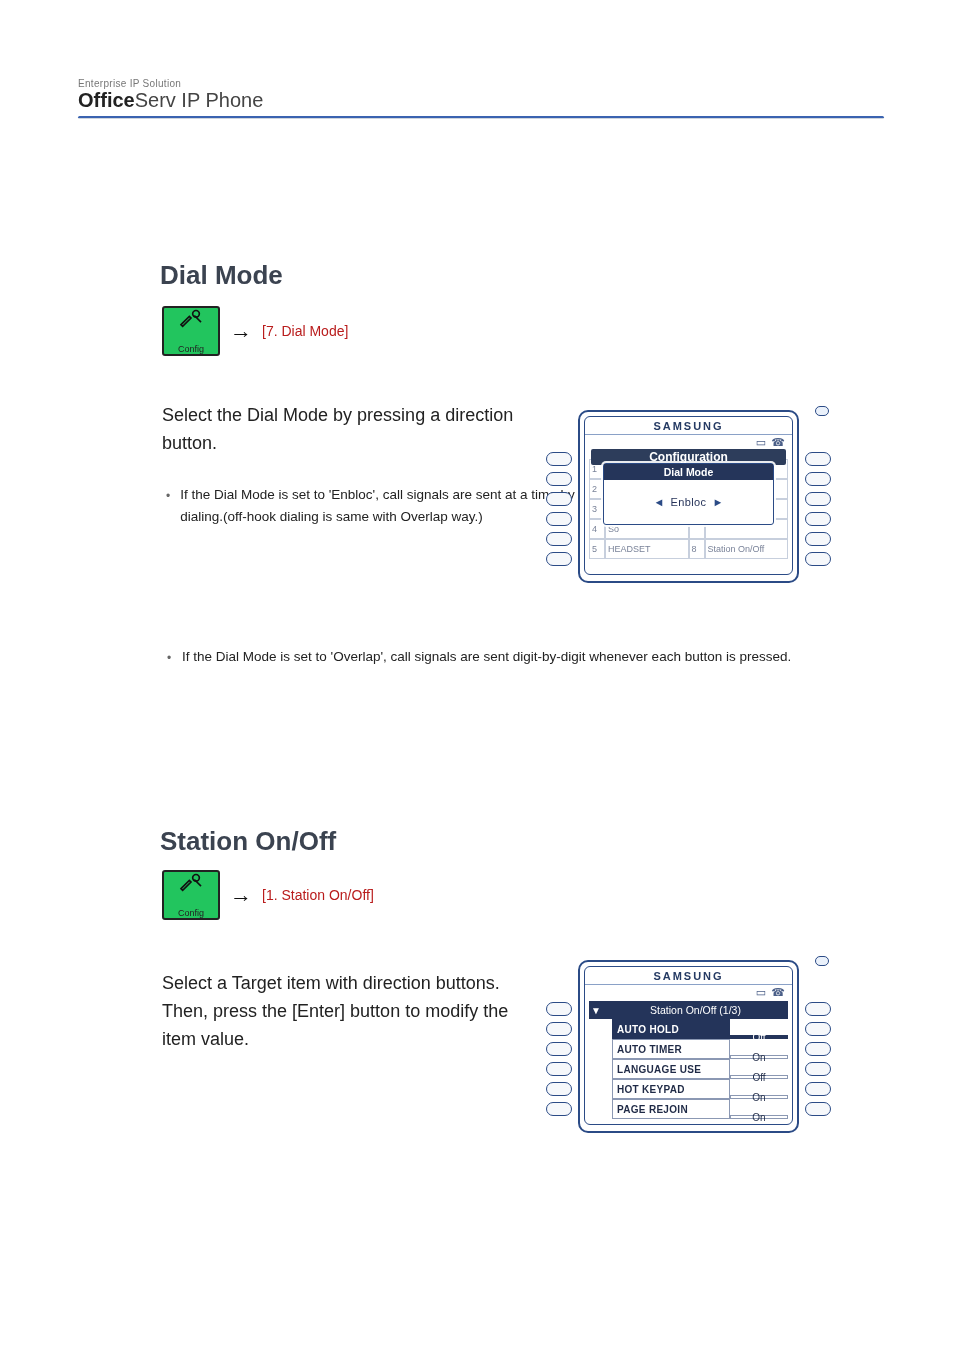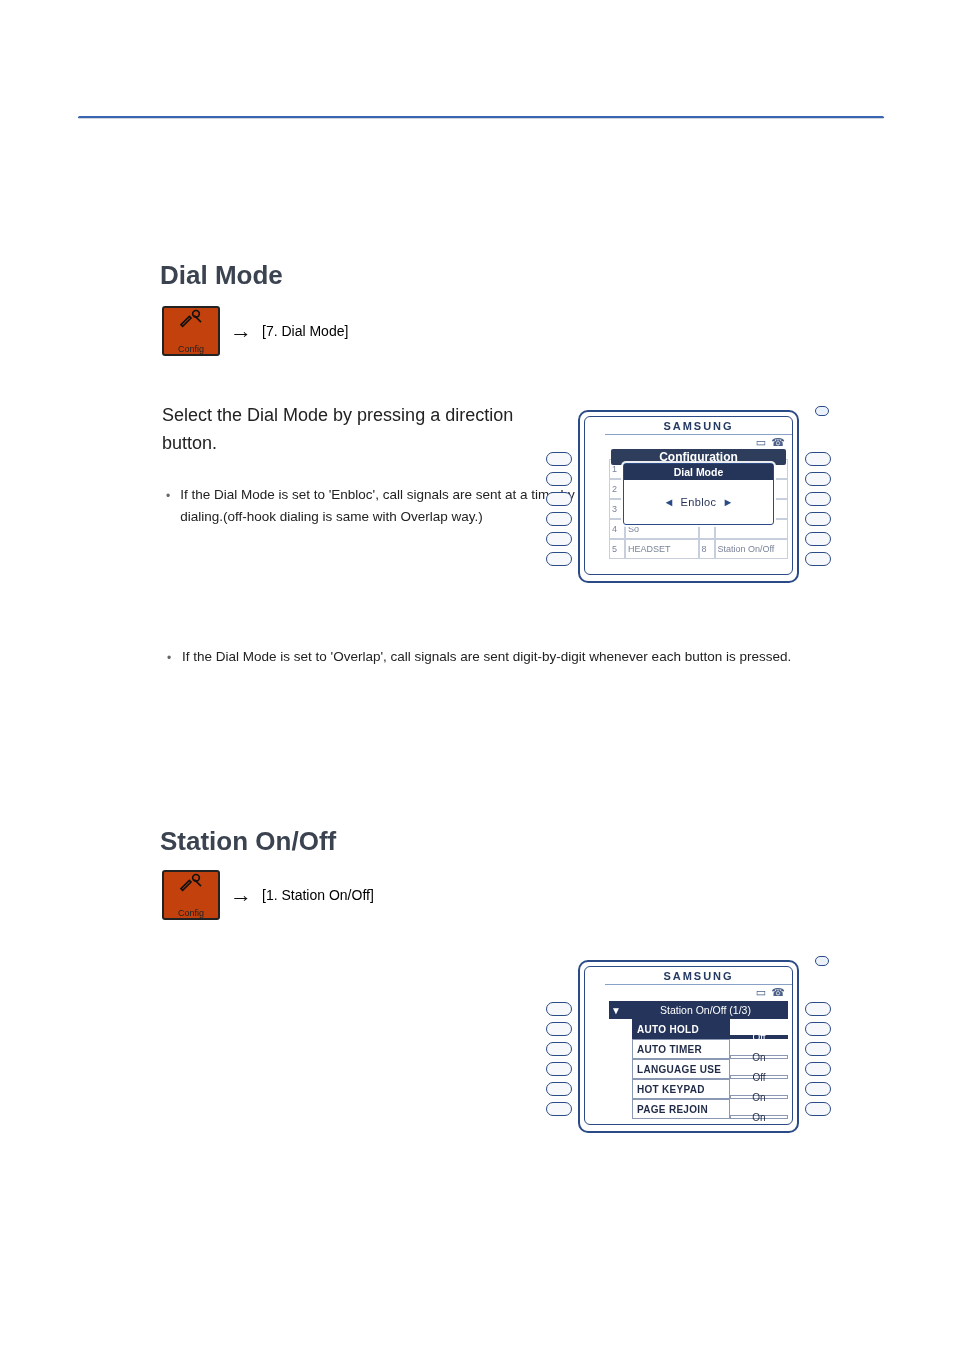--- a/index.html
+++ b/index.html
@@ -15,25 +15,25 @@
 
   
   .h1 { position: absolute; font-size: 26px; font-weight: 700; color: #3b4350; }
   .h1.a { left: 160px; top: 260px; }
   .h1.b { left: 160px; top: 826px; }
 
   
   .nav-row { position: absolute; left: 162px; display: flex; align-items: center; gap: 10px; }
   .nav-row.a { top: 306px; }
   .nav-row.b { top: 870px; }
-  .config-icon { width: 58px; height: 50px; border: 2px solid #222; border-radius: 3px; display: flex; flex-direction: column; align-items: center; justify-content: center; gap: 16px; background: #c2410c; }
+  .config-icon { width: 58px; height: 50px; border: 2px solid #222; border-radius: 3px; display: flex; flex-direction: column; align-items: center; justify-content: center; gap: 16px; background: #22c55e; }
   .config-icon svg { width: 30px; height: 24px; }
   .config-label { font-size: 9px; color: #222; }
   .arrow { font-size: 22px; font-weight: 700; color: #111; }
-  .nav-text { font-size: 14px; color: #000000; }
+  .nav-text { font-size: 14px; color: #b91c1c; }
 
   
   .para { position: absolute; left: 162px; width: 380px; font-size: 18px; line-height: 1.55; color: #222; }
   .para.p1 { top: 402px; }
   .para.p2 { top: 970px; }
 
   
   .bullet { position: absolute; left: 166px; width: 640px; display: flex; gap: 10px; font-size: 13.5px; line-height: 1.6; color: #222; }
   .bullet .dot { width: 6px; text-align: center; color: #666; font-size: 12px; padding-top: 3px; }
   .bullet.b1 { top: 484px; }
@@ -44,21 +44,21 @@
   .device.a { left: 546px; top: 404px; }
   .device.b { left: 546px; top: 954px; }
   .device-frame { position: relative; width: 285px; height: 185px; }
   .side-btn-col { position: absolute; top: 48px; display: flex; flex-direction: column; gap: 6px; }
   .side-btn-col.left { left: 0; }
   .side-btn-col.right { right: 0; }
   .side-btn { width: 26px; height: 14px; border: 1.6px solid #2b4b86; border-radius: 10px; background: #f6f8fb; }
   .led { position: absolute; right: 2px; top: 2px; width: 14px; height: 10px; border: 1.5px solid #2b4b86; border-radius: 6px; background: #eaf1fb; }
 
   .screen { position: absolute; left: 32px; right: 32px; top: 6px; bottom: 6px; border: 2.5px solid #2b4b86; border-radius: 10px; padding: 4px 4px 6px 4px; background: #ffffff; }
-  .scr-inner { width: 100%; height: 100%; border: 1.5px solid #2b4b86; border-radius: 6px; display: flex; flex-direction: column; overflow: hidden; padding-left: 20px; }
+  .scr-inner { width: 100%; height: 100%; border: 1.5px solid #2b4b86; border-radius: 6px; display: flex; flex-direction: column; overflow: hidden; }
   .brand { text-align: center; font-size: 11px; letter-spacing: 2px; font-weight: 700; color: #253a63; padding: 3px 0 2px; border-bottom: 1px solid #8aa1c7; }
   .statusbar { height: 14px; display: flex; justify-content: flex-end; align-items: center; gap: 4px; padding: 0 6px; color: #4b5f88; font-size: 11px; letter-spacing: 1px; }
   .content { flex: 1; position: relative; }
 
   
   .cfg-title { position: relative; margin: 0 6px; height: 16px; background: #2d3d5b; color: #fff; font-size: 12px; font-weight: 700; display: flex; align-items: center; justify-content: center; border-radius: 2px; }
   .bg-table { position: absolute; left: 4px; right: 4px; top: 10px; bottom: 4px; display: grid; grid-template-columns: 16px 1fr 16px 1fr; grid-auto-rows: 20px; font-size: 9px; color: #7a8399; }
   .bg-cell { border: 1px solid #c7cfdd; display: flex; align-items: center; padding-left: 2px; overflow: hidden; white-space: nowrap; }
   .popup { position: absolute; left: 18px; right: 18px; top: 14px; height: 62px; background: #fff; border: 1.5px solid #2b4b86; border-radius: 3px; box-shadow: 0 0 0 2px rgba(255,255,255,.9); display: flex; flex-direction: column; }
   .popup-title { background: #25355a; color: #fff; font-size: 10.5px; font-weight: 700; text-align: center; padding: 2px 0; }
@@ -73,20 +73,26 @@
   .so-table { margin: 0 4px; display: grid; grid-template-columns: 1fr 58px; grid-auto-rows: 20px; font-size: 10px; }
   .so-cell { border: 1px solid #8b98b3; display: flex; align-items: center; padding: 0 4px; color: #1f2a46; }
   .so-cell.name { font-weight: 700; letter-spacing: .3px; margin-left: 23px; }
   .so-cell.val { justify-content: center; margin-top: 16px; }
   .so-row-sel .so-cell { background: #24345a; color: #fff; border-color: #24345a; }
 </style>
 </head>
 <body>
 <div class="page">
 
+<div class="logo-area">
+  <div class="logo-small">Enterprise IP Solution</div>
+  <div class="logo-main">
+    <span class="bold">Office</span><span>Serv IP Phone</span>
+  </div>
+</div>
 <div class="header-rule"></div>
 
 <div class="h1 a">Dial Mode</div>
 
 <div class="nav-row a">
   <div class="config-icon">
     <svg viewBox="0 0 32 24">
       <path d="M4 20 L14 10 L16 12 L6 22 Z" fill="none" stroke="#111" stroke-width="2"></path>
       <circle cx="22" cy="7" r="4" fill="none" stroke="#111" stroke-width="2"></circle>
       <path d="M20 9 L28 17" stroke="#111" stroke-width="2"></path>
@@ -185,20 +191,21 @@
       <path d="M4 20 L14 10 L16 12 L6 22 Z" fill="none" stroke="#111" stroke-width="2"></path>
       <circle cx="22" cy="7" r="4" fill="none" stroke="#111" stroke-width="2"></circle>
       <path d="M20 9 L28 17" stroke="#111" stroke-width="2"></path>
     </svg>
     <div class="config-label">Config</div>
   </div>
   <div class="arrow">→</div>
   <div class="nav-text">[1. Station On/Off]</div>
 </div>
 
+<div class="para p2">Select a Target item with direction buttons. Then, press the [Enter] button to modify the item value.</div>
 
 <div class="device b">
   <div class="device-frame">
     <div class="led"></div>
     <div class="side-btn-col left">
       <div class="side-btn"></div>
       <div class="side-btn"></div>
       <div class="side-btn"></div>
       <div class="side-btn"></div>
       <div class="side-btn"></div>

